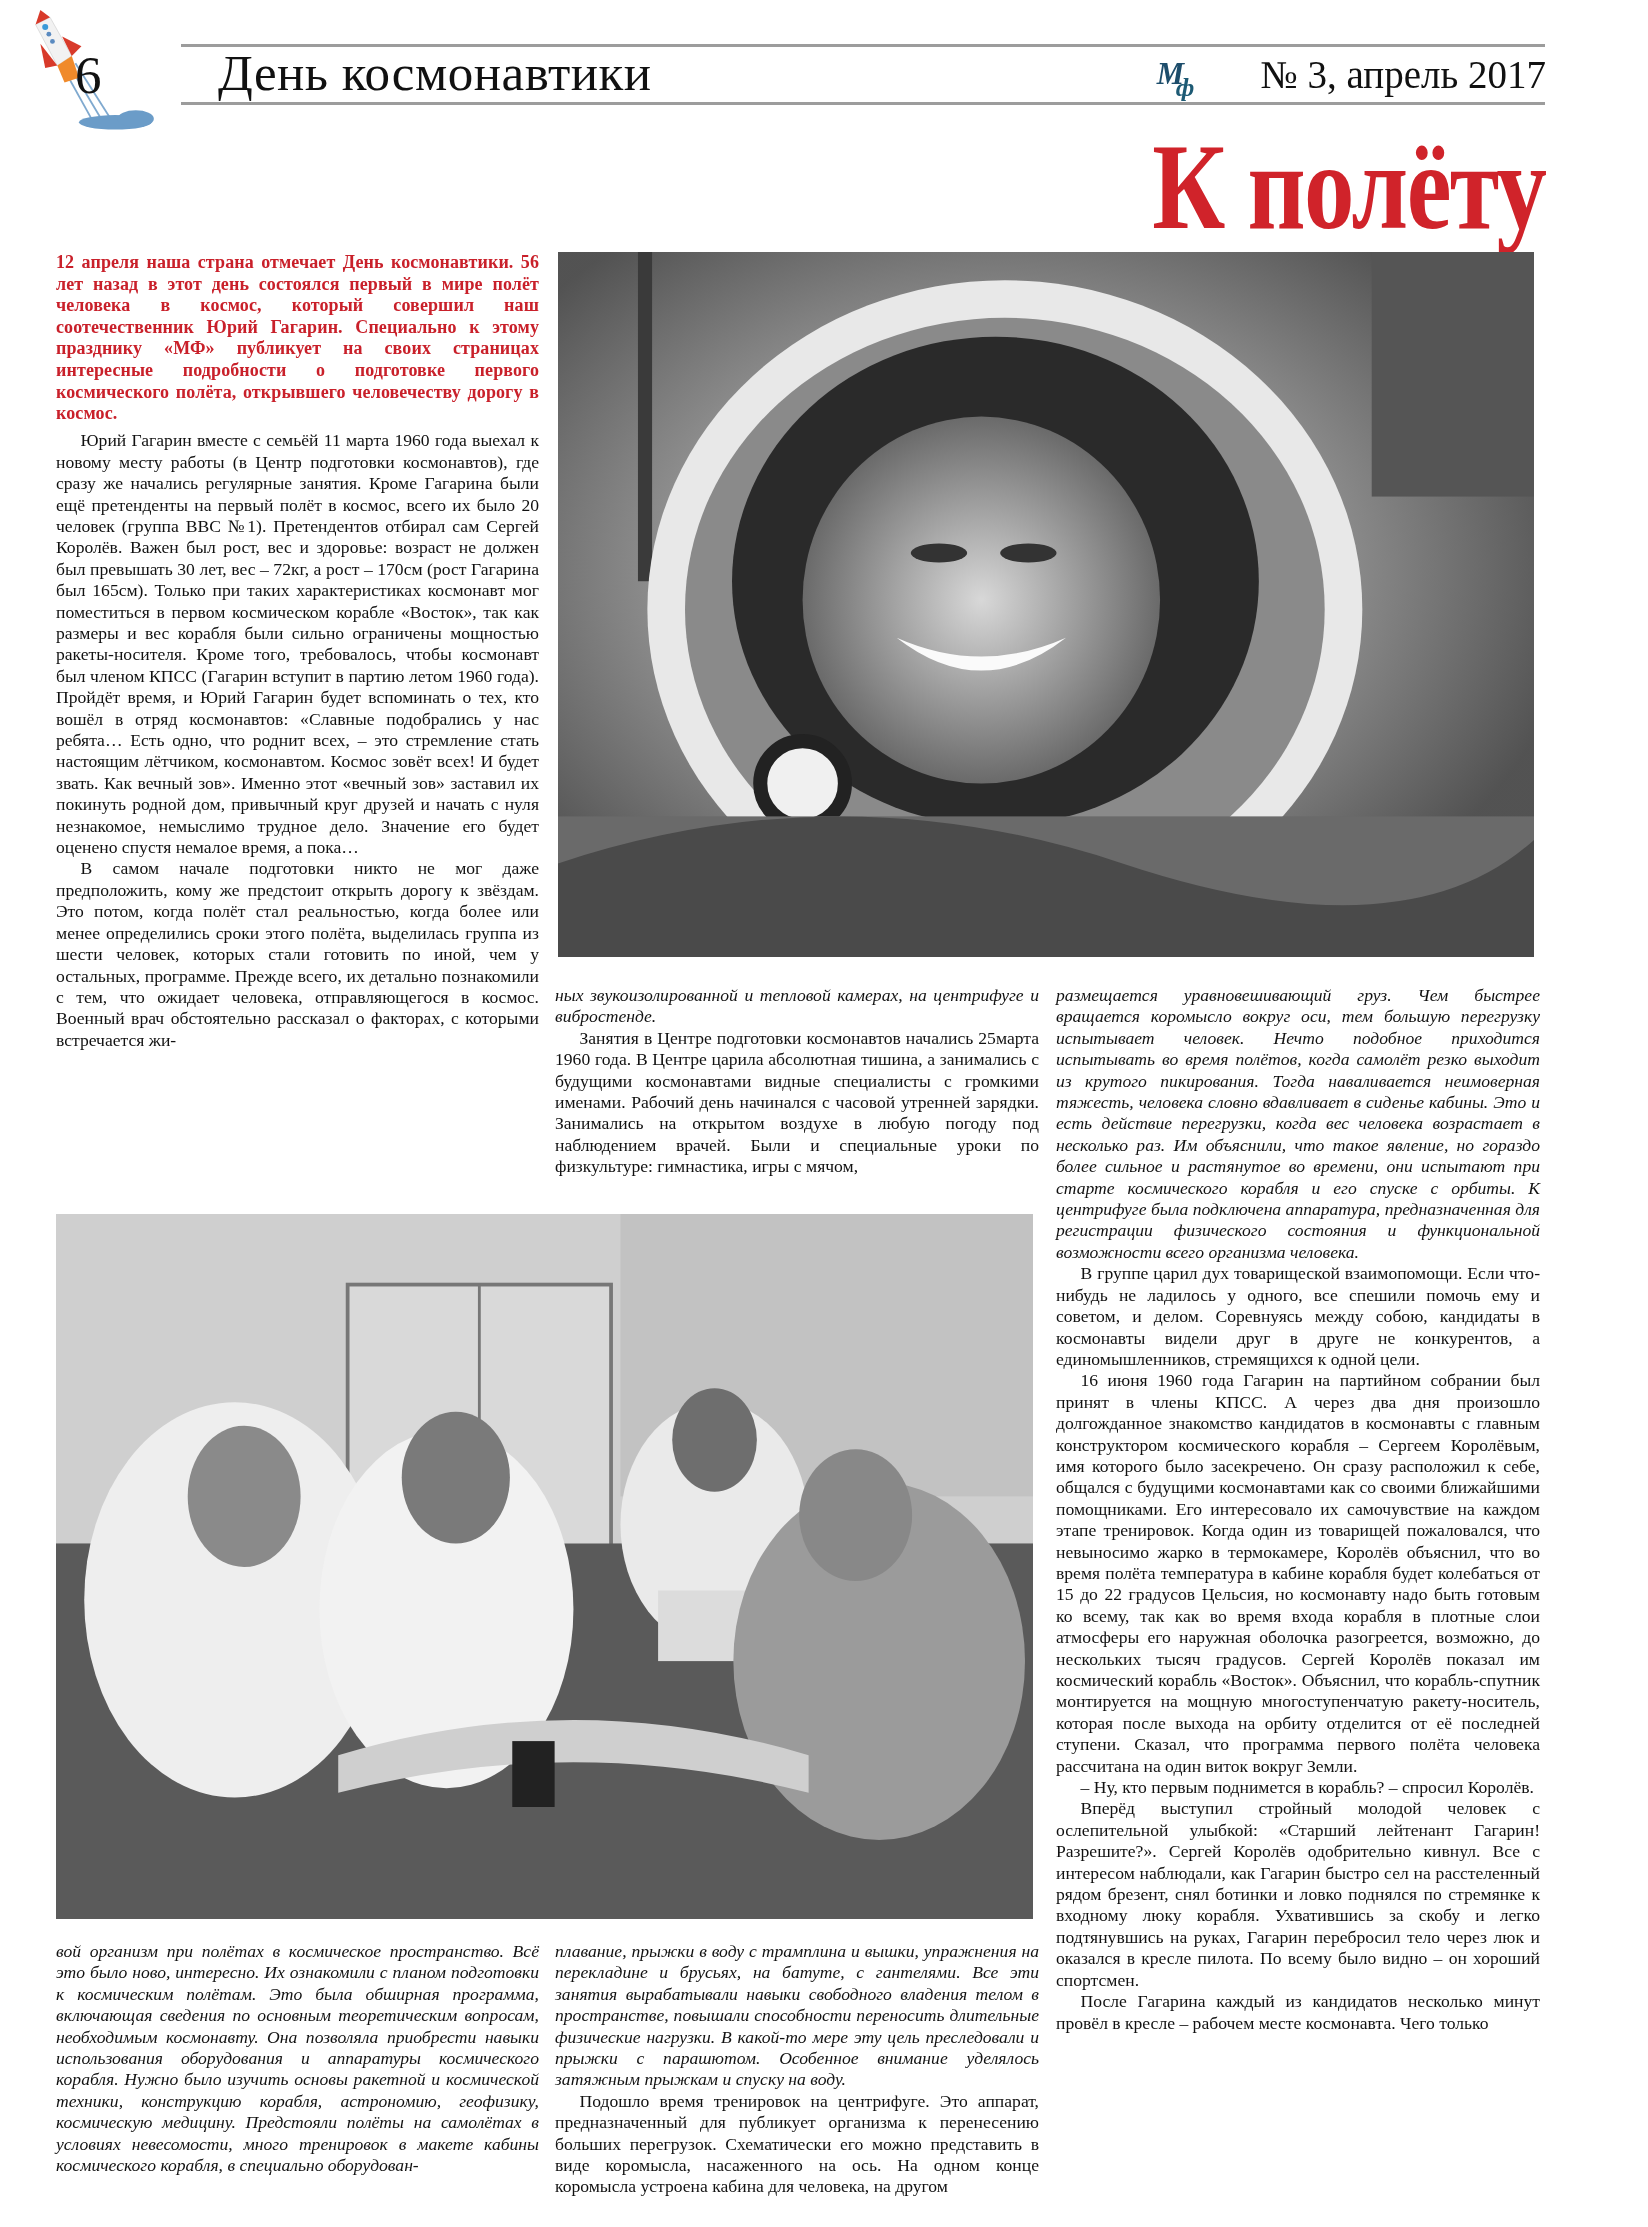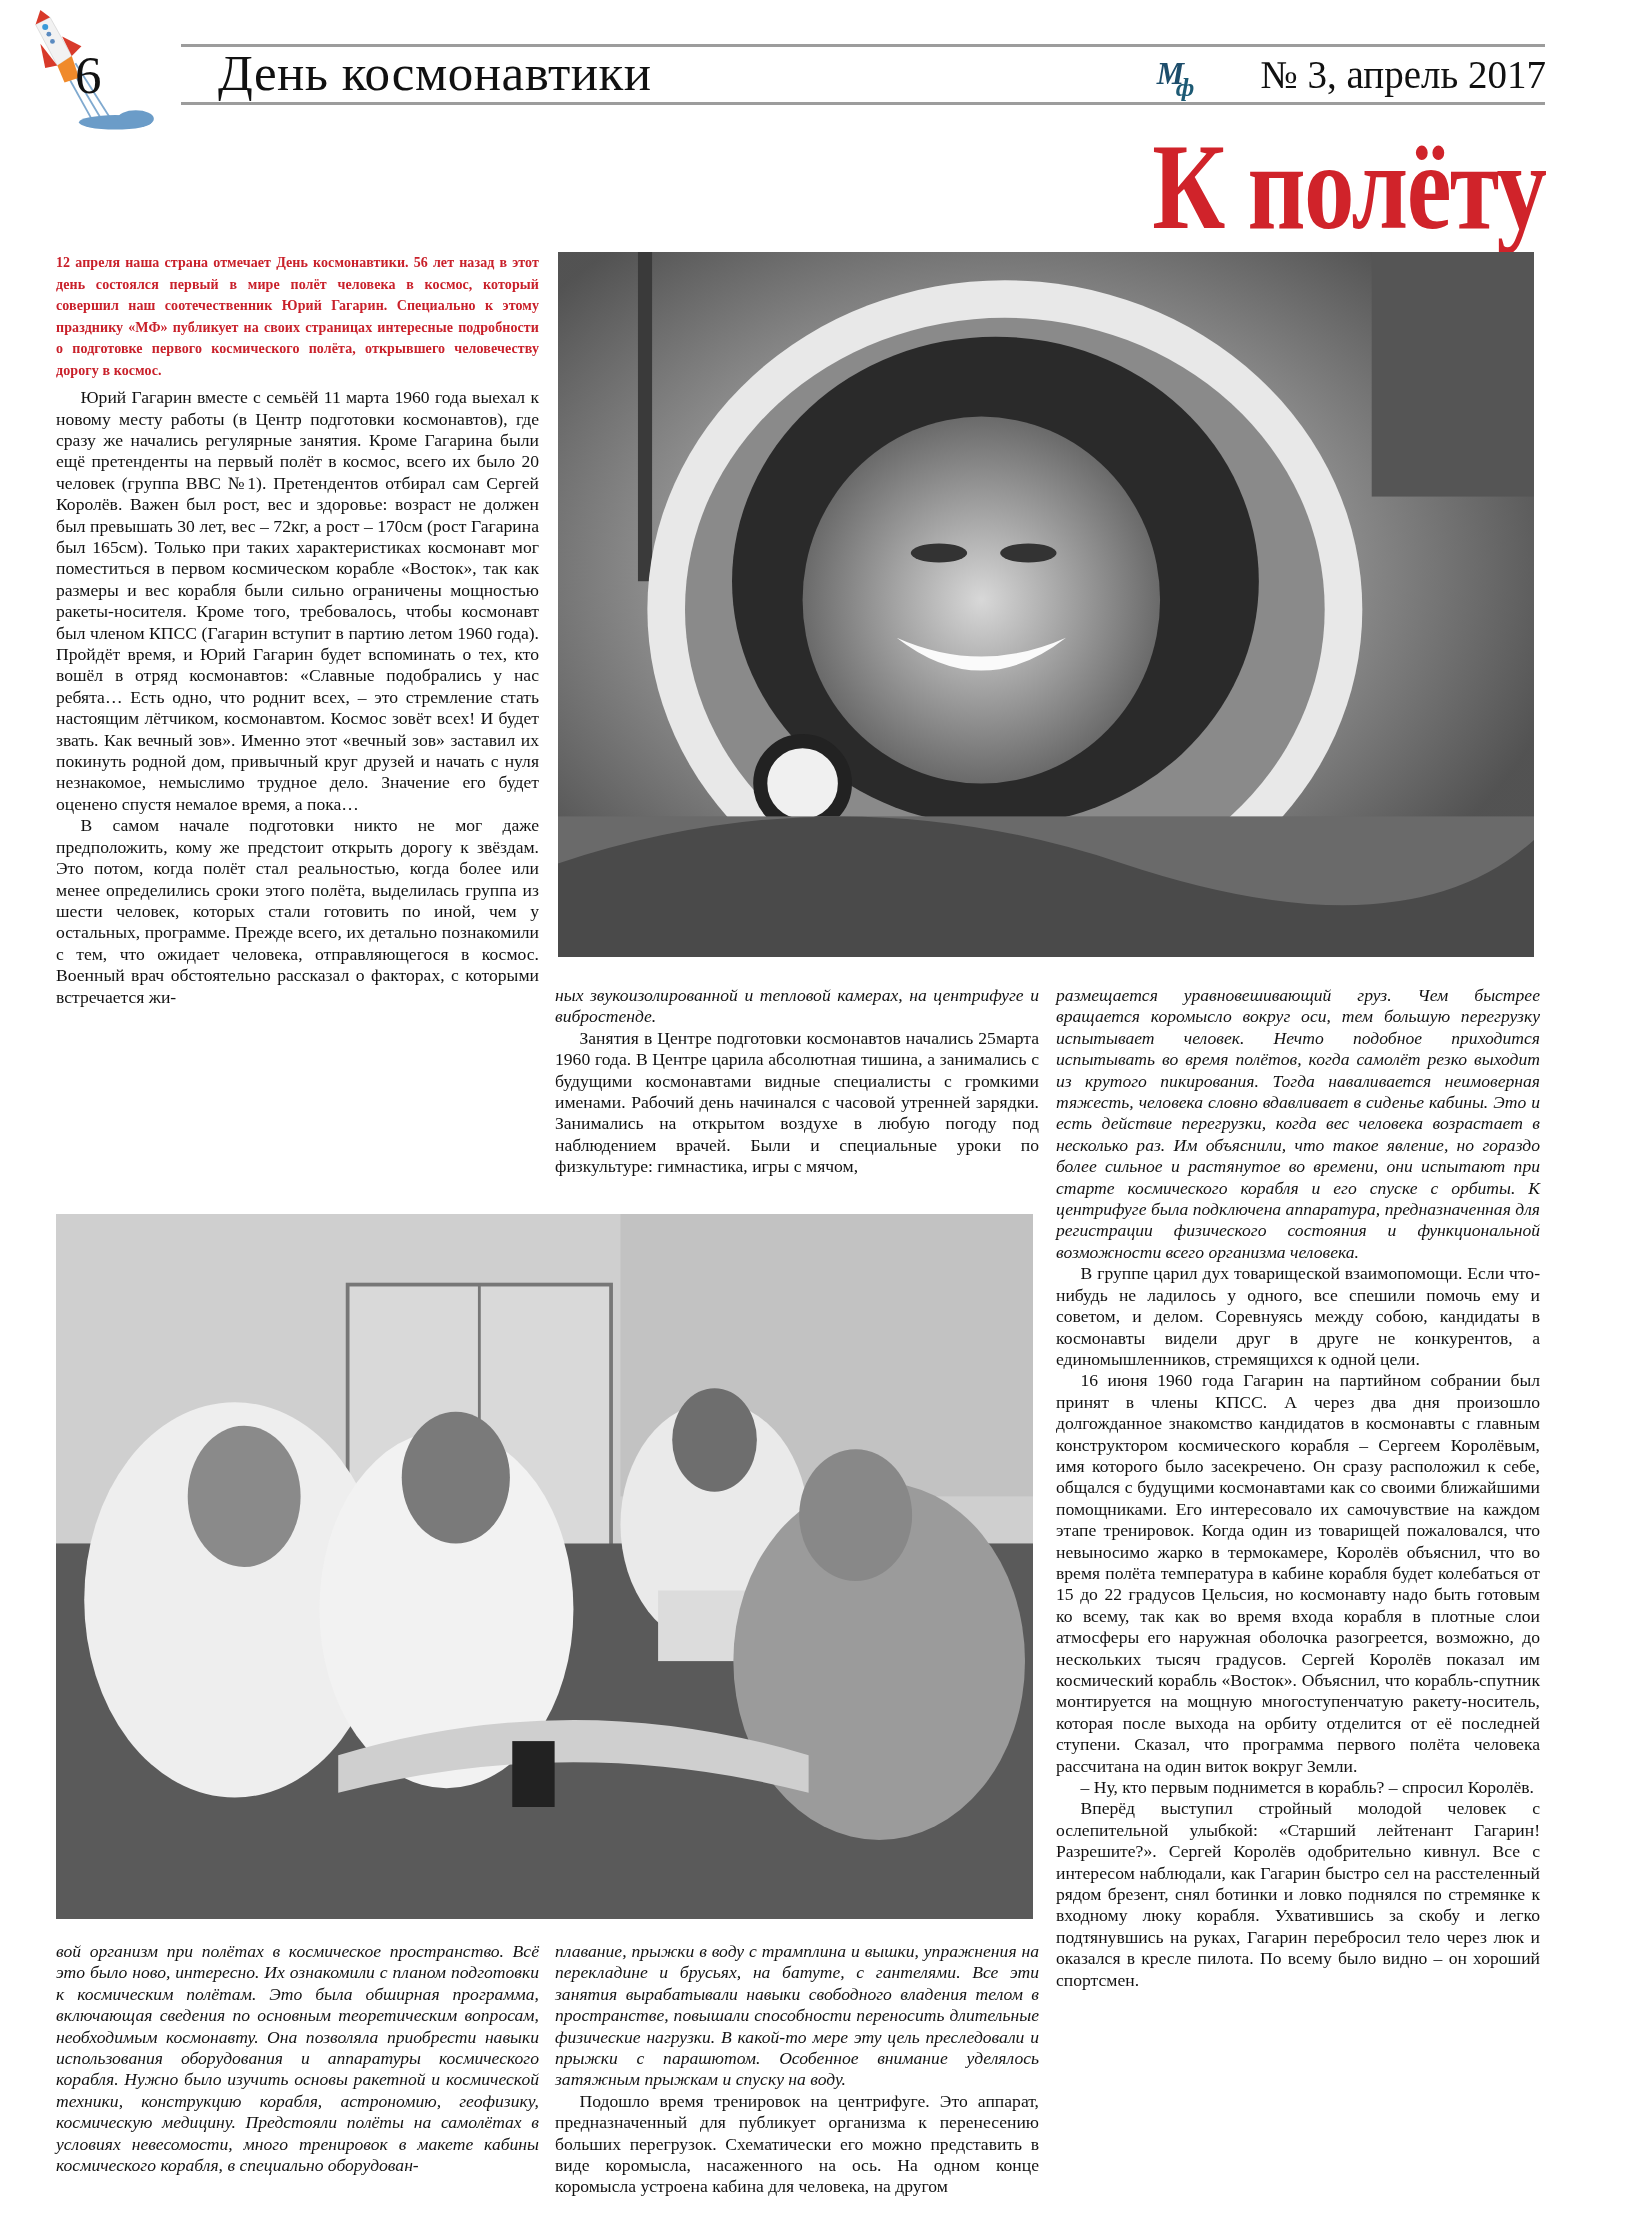--- a/index.html
+++ b/index.html
@@ -9,21 +9,21 @@
   .rule { position:absolute; height:3.3px; background:#9c9c9c; }
   .page-num { left:75px; top:47px; font-size:53px; line-height:56px; }
   .section-title { left:218px; top:43px; font-size:51px; line-height:61px; letter-spacing:0.5px; }
   .issue { right:103px; top:47px; font-size:39px; line-height:56px; text-align:right; }
   .logo { left:1152px; top:51px; width:52px; height:52px; }
   .headline { right:104px; top:123px; font-size:123px; line-height:127px; color:#d0232a;
               font-weight:bold; letter-spacing:-1.9px; transform:scaleX(0.82); transform-origin:right top; }
   .col { position:absolute; font-size:17.6px; line-height:21.4px; text-align:justify; hyphens:manual; }
   .col p { margin:0; text-indent:24.5px; }
   .col p.noindent { text-indent:0;font-style:italic; }
-  .lead { color:#c9202a; font-weight:bold; font-size:14px; line-height:21.6px; text-indent:0 !important; letter-spacing:0.1px; }
+  .lead { color:#c9202a; font-weight:bold; font-size:18px; line-height:21.6px; text-indent:0 !important; letter-spacing:0.1px; }
   .photo { position:absolute; overflow:hidden; }
   .photo svg { display:block; width:100%; height:100%; }
 </style>
 </head>
 <body>
 
 <div class="abs" style="left:9.4px;top:0;width:169px;height:136px;">
   <svg viewBox="0 0 140 100" width="169" height="136">
     <g>
       <line x1="45" y1="50" x2="70" y2="95" stroke="#7fa9cf" stroke-width="1.5"></line>
@@ -96,20 +96,21 @@
   <p class="noindent">ных звукоизолированной и тепловой камерах, на центрифуге и вибростенде.</p>
   <p>Занятия в Центре подготовки космонавтов начались 25марта 1960 года. В Центре царила абсолютная тишина, а занимались с будущими космонавтами видные специалисты с громкими именами. Рабочий день начинался с часовой утренней зарядки. Занимались на открытом воздухе в любую погоду под наблюдением врачей. Были и специальные уроки по физкультуре: гимнастика, игры с мячом,</p>
 </div>
 
 <div class="col" style="left:1056px;top:985px;width:484px;">
   <p class="noindent">размещается уравновешивающий груз. Чем быстрее вращается коромысло вокруг оси, тем большую перегрузку испытывает человек. Нечто подобное приходится испытывать во время полётов, когда самолёт резко выходит из крутого пикирования. Тогда наваливается неимоверная тяжесть, человека словно вдавливает в сиденье кабины. Это и есть действие перегрузки, когда вес человека возрастает в несколько раз. Им объяснили, что такое явление, но гораздо более сильное и растянутое во времени, они испытают при старте космического корабля и его спуске с орбиты. К центрифуге была подключена аппаратура, предназначенная для регистрации физического состояния и функциональной возможности всего организма человека.</p>
   <p>В группе царил дух товарищеской взаимопомощи. Если что-нибудь не ладилось у одного, все спешили помочь ему и советом, и делом. Соревнуясь между собою, кандидаты в космонавты видели друг в друге не конкурентов, а единомышленников, стремящихся к одной цели.</p>
   <p>16 июня 1960 года Гагарин на партийном собрании был принят в члены КПСС. А через два дня произошло долгожданное знакомство кандидатов в космонавты с главным конструктором космического корабля – Сергеем Королёвым, имя которого было засекречено. Он сразу расположил к себе, общался с будущими космонавтами как со своими ближайшими помощниками. Его интересовало их самочувствие на каждом этапе тренировок. Когда один из товарищей пожаловался, что невыносимо жарко в термокамере, Королёв объяснил, что во время полёта температура в кабине корабля будет колебаться от 15 до 22 градусов Цельсия, но космонавту надо быть готовым ко всему, так как во время входа корабля в плотные слои атмосферы его наружная оболочка разогреется, возможно, до нескольких тысяч градусов. Сергей Королёв показал им космический корабль «Восток». Объяснил, что корабль-спутник монтируется на мощную многоступенчатую ракету-носитель, которая после выхода на орбиту отделится от её последней ступени. Сказал, что программа первого полёта человека рассчитана на один виток вокруг Земли.</p>
   <p>– Ну, кто первым поднимется в корабль? – спросил Королёв.</p>
   <p>Вперёд выступил стройный молодой человек с ослепительной улыбкой: «Старший лейтенант Гагарин! Разрешите?». Сергей Королёв одобрительно кивнул. Все с интересом наблюдали, как Гагарин быстро сел на расстеленный рядом брезент, снял ботинки и ловко поднялся по стремянке к входному люку корабля. Ухватившись за скобу и легко подтянувшись на руках, Гагарин перебросил тело через люк и оказался в кресле пилота. По всему было видно – он хороший спортсмен.</p>
+  <p>После Гагарина каждый из кандидатов несколько минут провёл в кресле – рабочем месте космонавта. Чего только</p>
 </div>
 
 <div class="photo" style="left:56px;top:1214px;width:977px;height:705px;">
   <svg viewBox="0 0 2077 1498" preserveAspectRatio="none">
     <rect width="2077" height="1498" fill="#b8b8b8"></rect>
     <rect x="0" y="0" width="2077" height="700" fill="#cfcfcf"></rect>
     <rect x="620" y="150" width="560" height="560" fill="#d9d9d9" stroke="#777" stroke-width="8"></rect>
     <line x1="900" y1="150" x2="900" y2="710" stroke="#777" stroke-width="6"></line>
     <rect x="1200" y="0" width="877" height="600" fill="#c2c2c2"></rect>
     <path d="M0 700 L2077 700 L2077 1498 L0 1498 Z" fill="#5a5a5a"></path>

